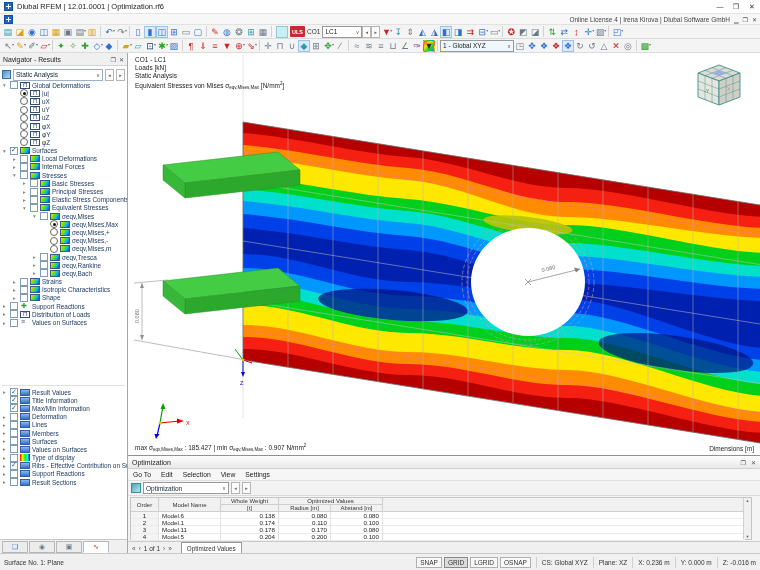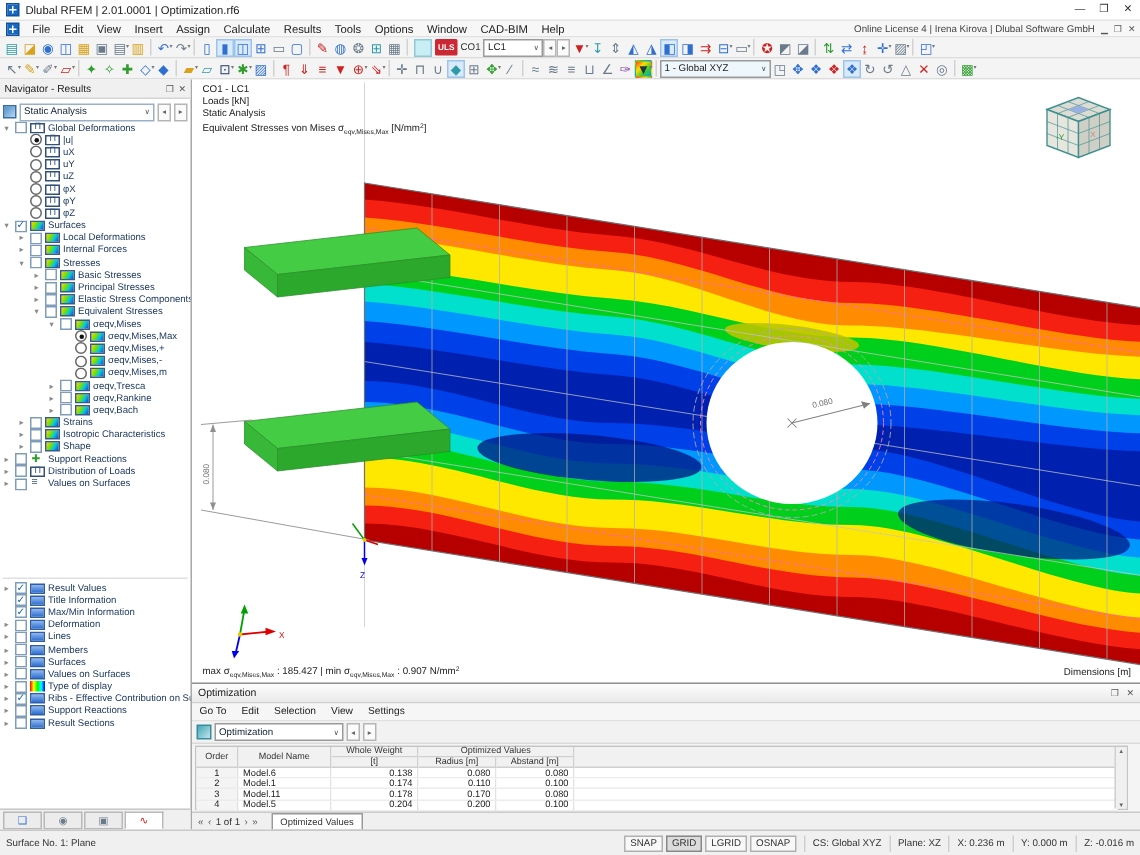--- a/index.html
+++ b/index.html
@@ -100,31 +100,30 @@
   .chip{height:11px;border:1px solid #b0b0b0;background:#f8f8f8;display:inline-flex;align-items:center;padding:0 3px;margin-left:2px}
   .chip.pressed{background:#dcdcdc;border-color:#888}
   .ssep{width:1px;height:11px;background:#cfcfcf;margin:0 5px}
   .sseg{white-space:nowrap}
 </style>
 </head>
 <body>
 
 <div id="titlebar" class="abs">
   <span class="applogo"></span>
-  <span>Dlubal RFEM | 2.01.0001 | Optimization.rf6</span>
+  <span>Dlubal RFEM | 12.01.0001 | Optimization.rf6</span>
   <span class="wbtns">
     <span class="wbtn">—</span>
     <span class="wbtn">❐</span>
     <span class="wbtn">✕</span>
   </span>
 </div>
 
 <div id="menubar" class="abs">
   <span class="applogo"></span>
-  <span><span class="menu">File</span><span class="menu">Edit</span><span class="menu">View</span><span class="menu">Insert</span><span class="menu">Assign</span><span class="menu">Calculate</span><span class="menu">Results</span><span class="menu">Tools</span><span class="menu">Options</span><span class="menu">Window</span><span class="menu">CAD-BIM</span><span class="menu">Help</span></span>
   <span class="lic">Online License 4 | Irena Kirova | Dlubal Software GmbH</span>
   <span class="mini">
     <span>▁</span>
     <span>❐</span>
     <span>✕</span>
   </span>
 </div>
 
 <div id="toolbar1" class="toolbar abs">
   <span style="display:flex;align-items:center">

